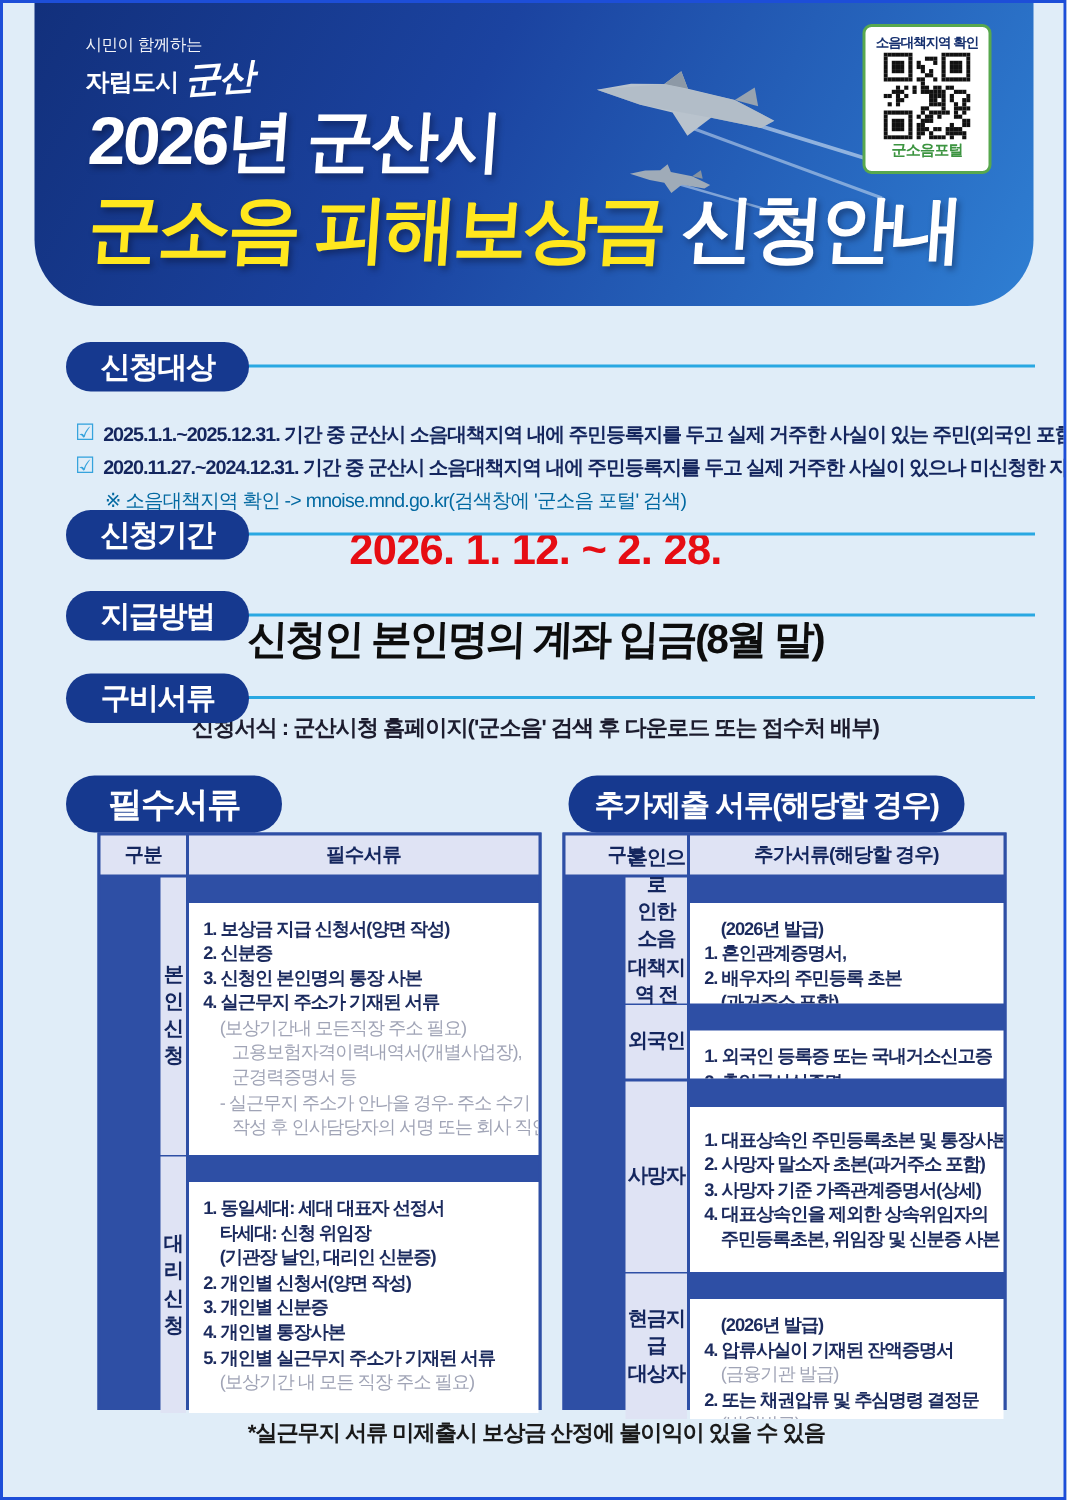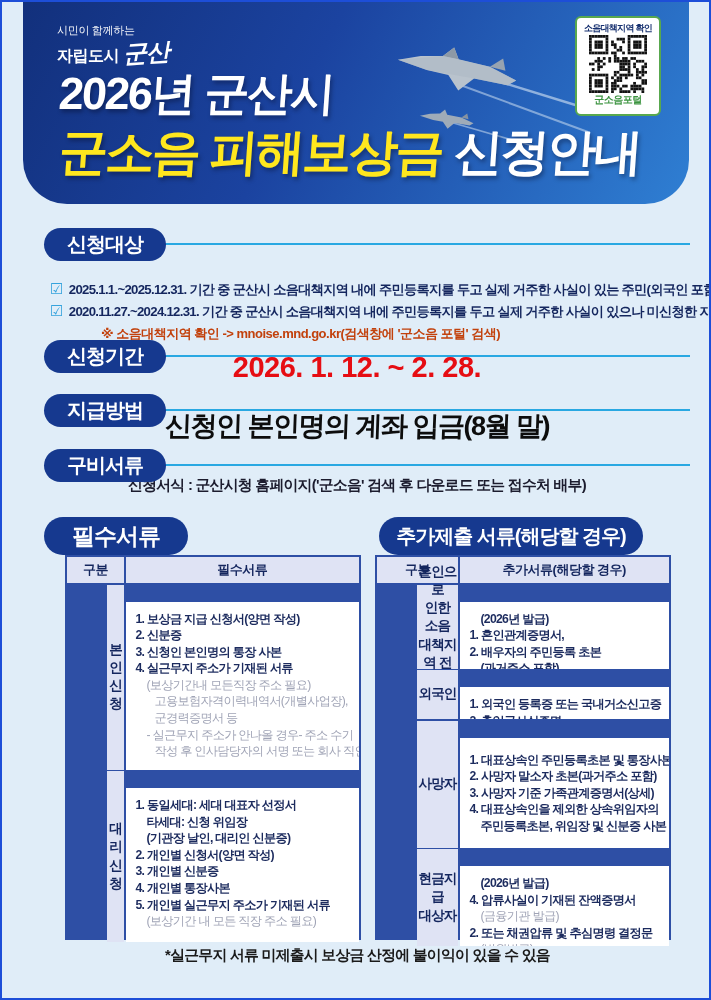--- a/index.html
+++ b/index.html
@@ -53,22 +53,22 @@
   .r-period{left:160px;top:353px;width:528px;}
   .b-pay{left:42px;top:392px;width:122px;height:33px;font-size:20px;}
   .r-pay{left:160px;top:407px;width:528px;}
   .b-docs{left:42px;top:447px;width:122px;height:33px;font-size:20px;}
   .r-docs{left:160px;top:462px;width:528px;}
   
   .check-row{position:absolute;left:48px;width:650px;display:flex;align-items:flex-start;
     font-size:13.2px;font-weight:bold;color:#14265e;letter-spacing:-0.7px;white-space:nowrap;}
   .cbx{color:#35a3dd;font-size:15px;margin-right:6px;line-height:1;position:relative;top:0px;}
   .cr1{top:279px;} .cr2{top:301px;}
-  .pink-note{position:absolute;left:68px;top:323px;font-size:13px;font-weight:bold;
-    color:#c2410c;letter-spacing:-0.5px;white-space:nowrap;margin-left:31px;}
+  .pink-note{position:absolute;left:68px;top:323px;font-size:13px;font-weight:normal;
+    color:#0369a1;letter-spacing:-0.5px;white-space:nowrap;}
   
   .center-band{position:absolute;left:23px;width:664px;text-align:center;white-space:nowrap;}
   .date-text{top:349px;font-size:29px;font-weight:bold;color:#e60d13;letter-spacing:-0.5px;}
   .pay-text{top:406px;font-size:27px;font-weight:bold;color:#0d0d0d;letter-spacing:-1.5px;
     transform:skewX(-2deg);}
   .docs-text{top:474px;font-size:14.8px;font-weight:bold;color:#1c1c2e;letter-spacing:-0.7px;}
   
   .b-required{left:42px;top:515px;width:144px;height:38px;font-size:23px;border-radius:20px;}
   .b-additional{left:377px;top:515px;width:264px;height:38px;font-size:20px;border-radius:20px;}
   

